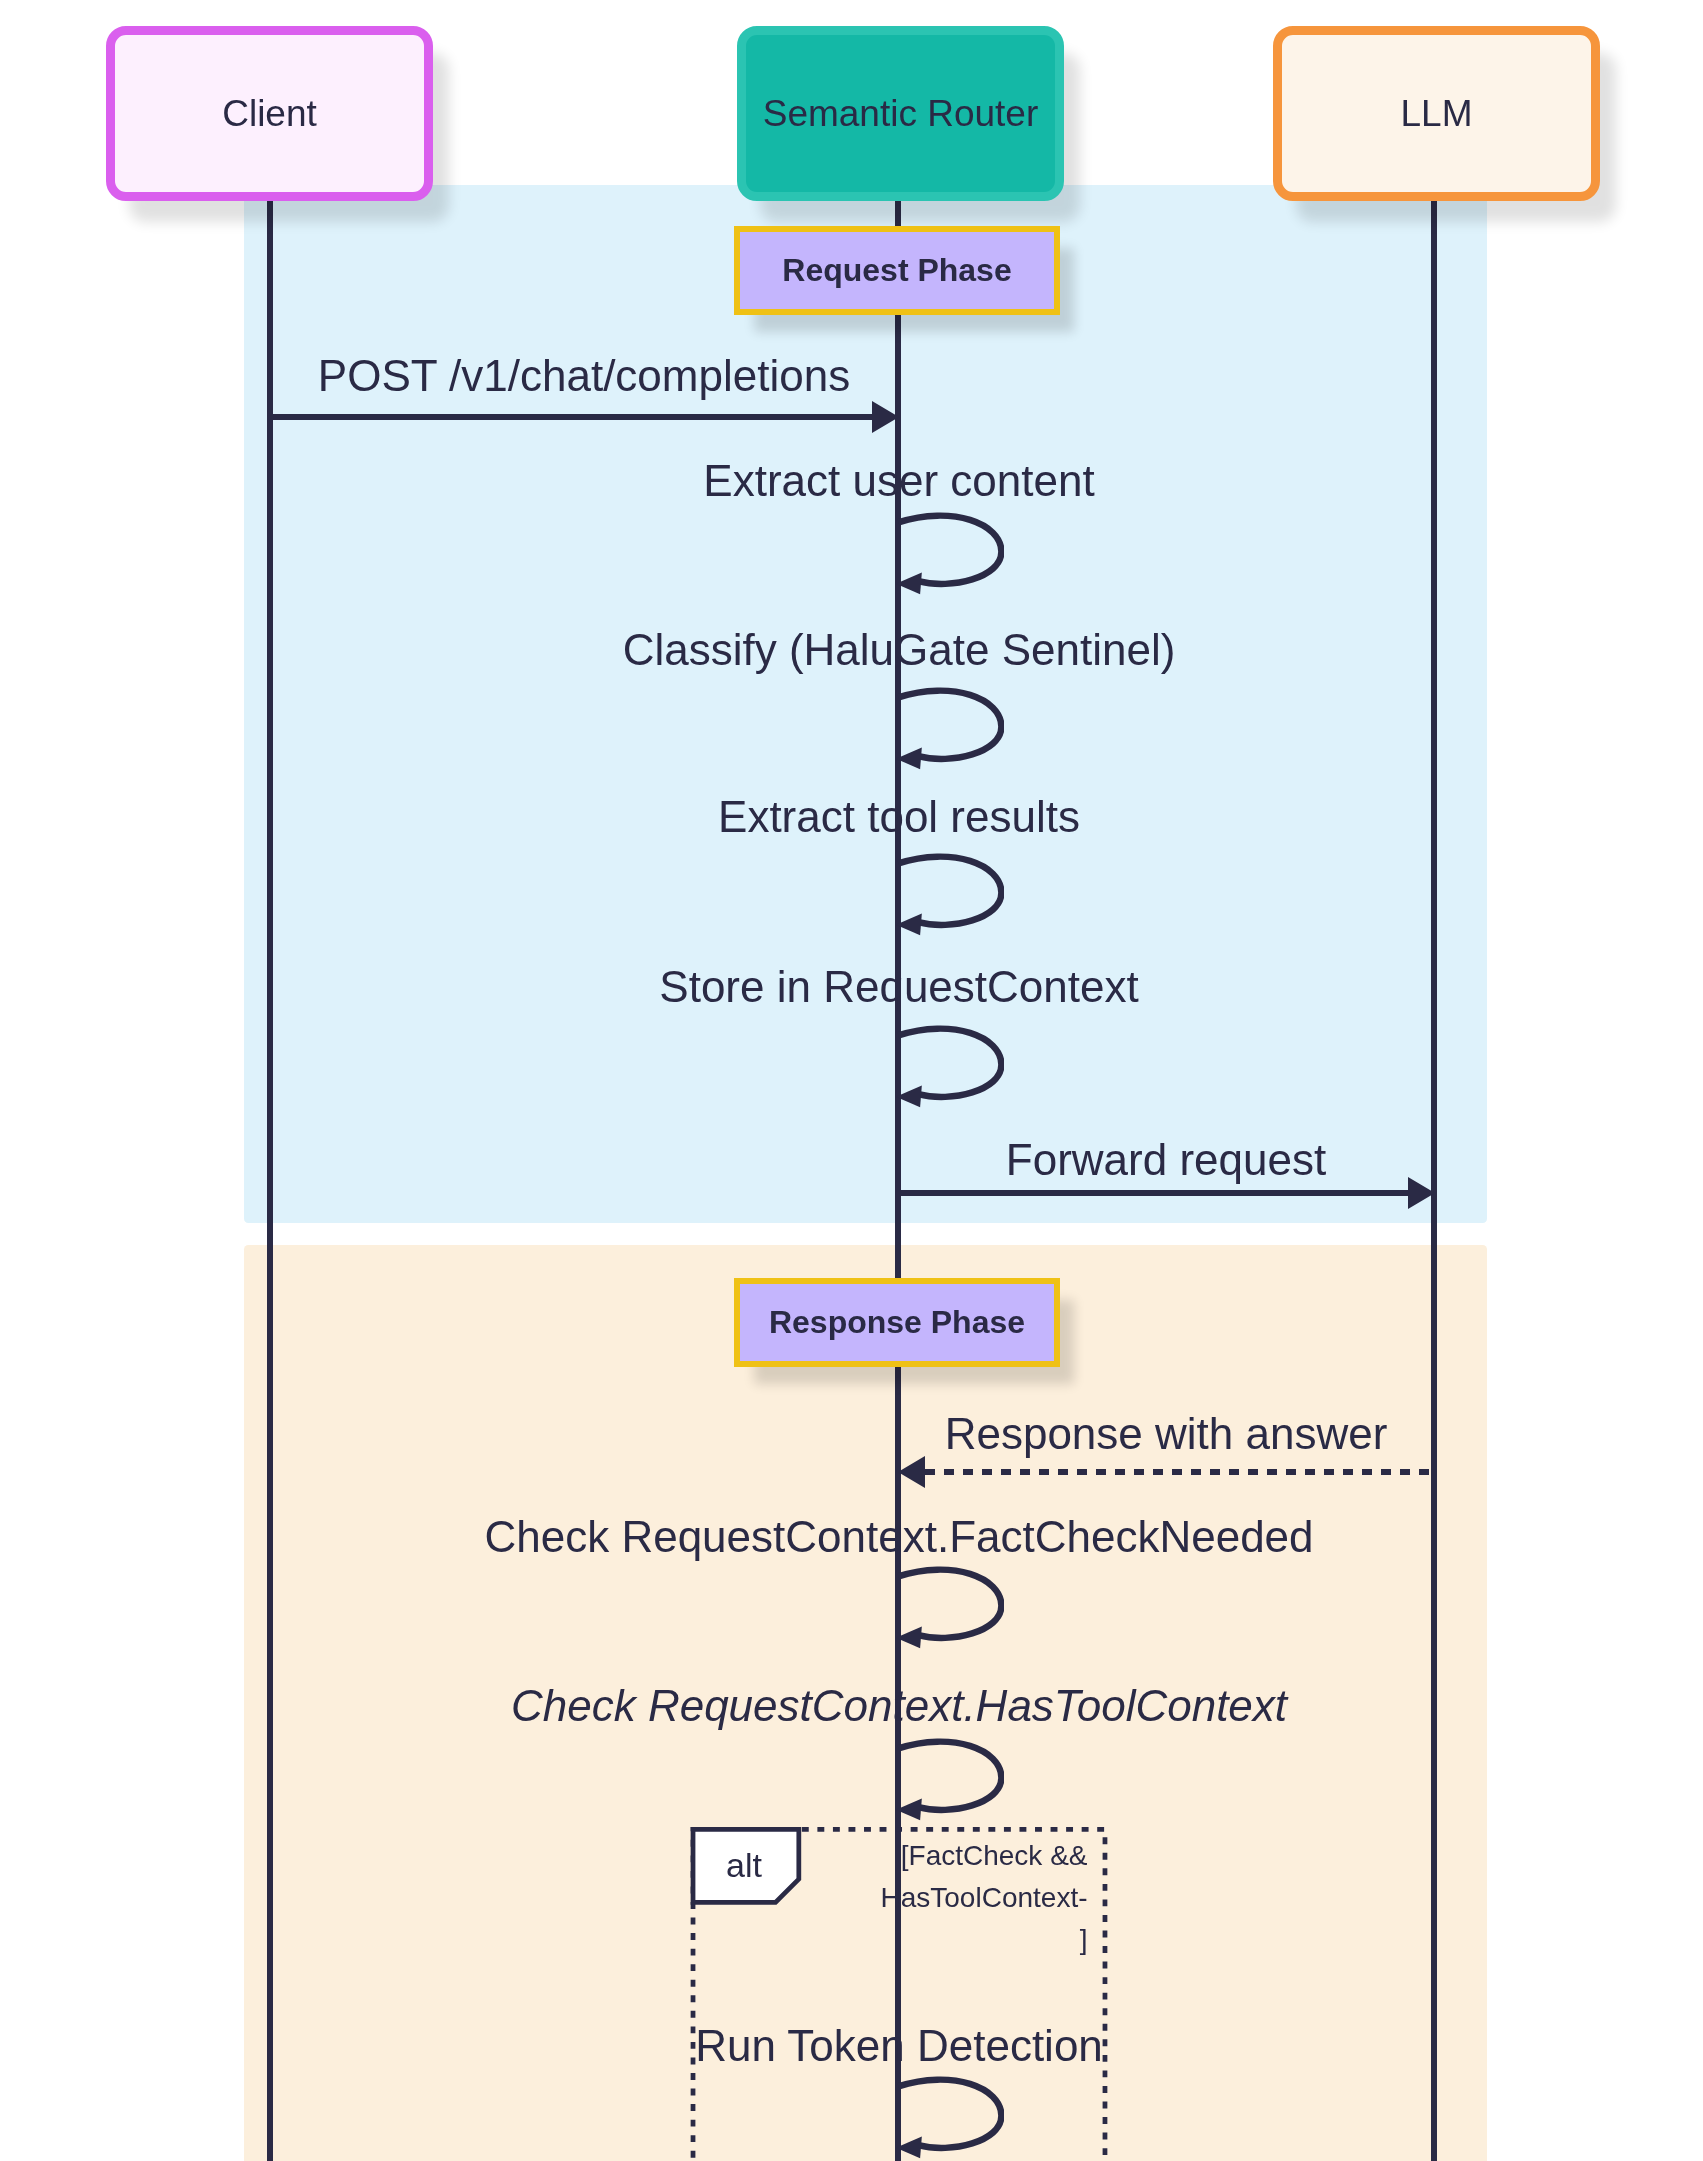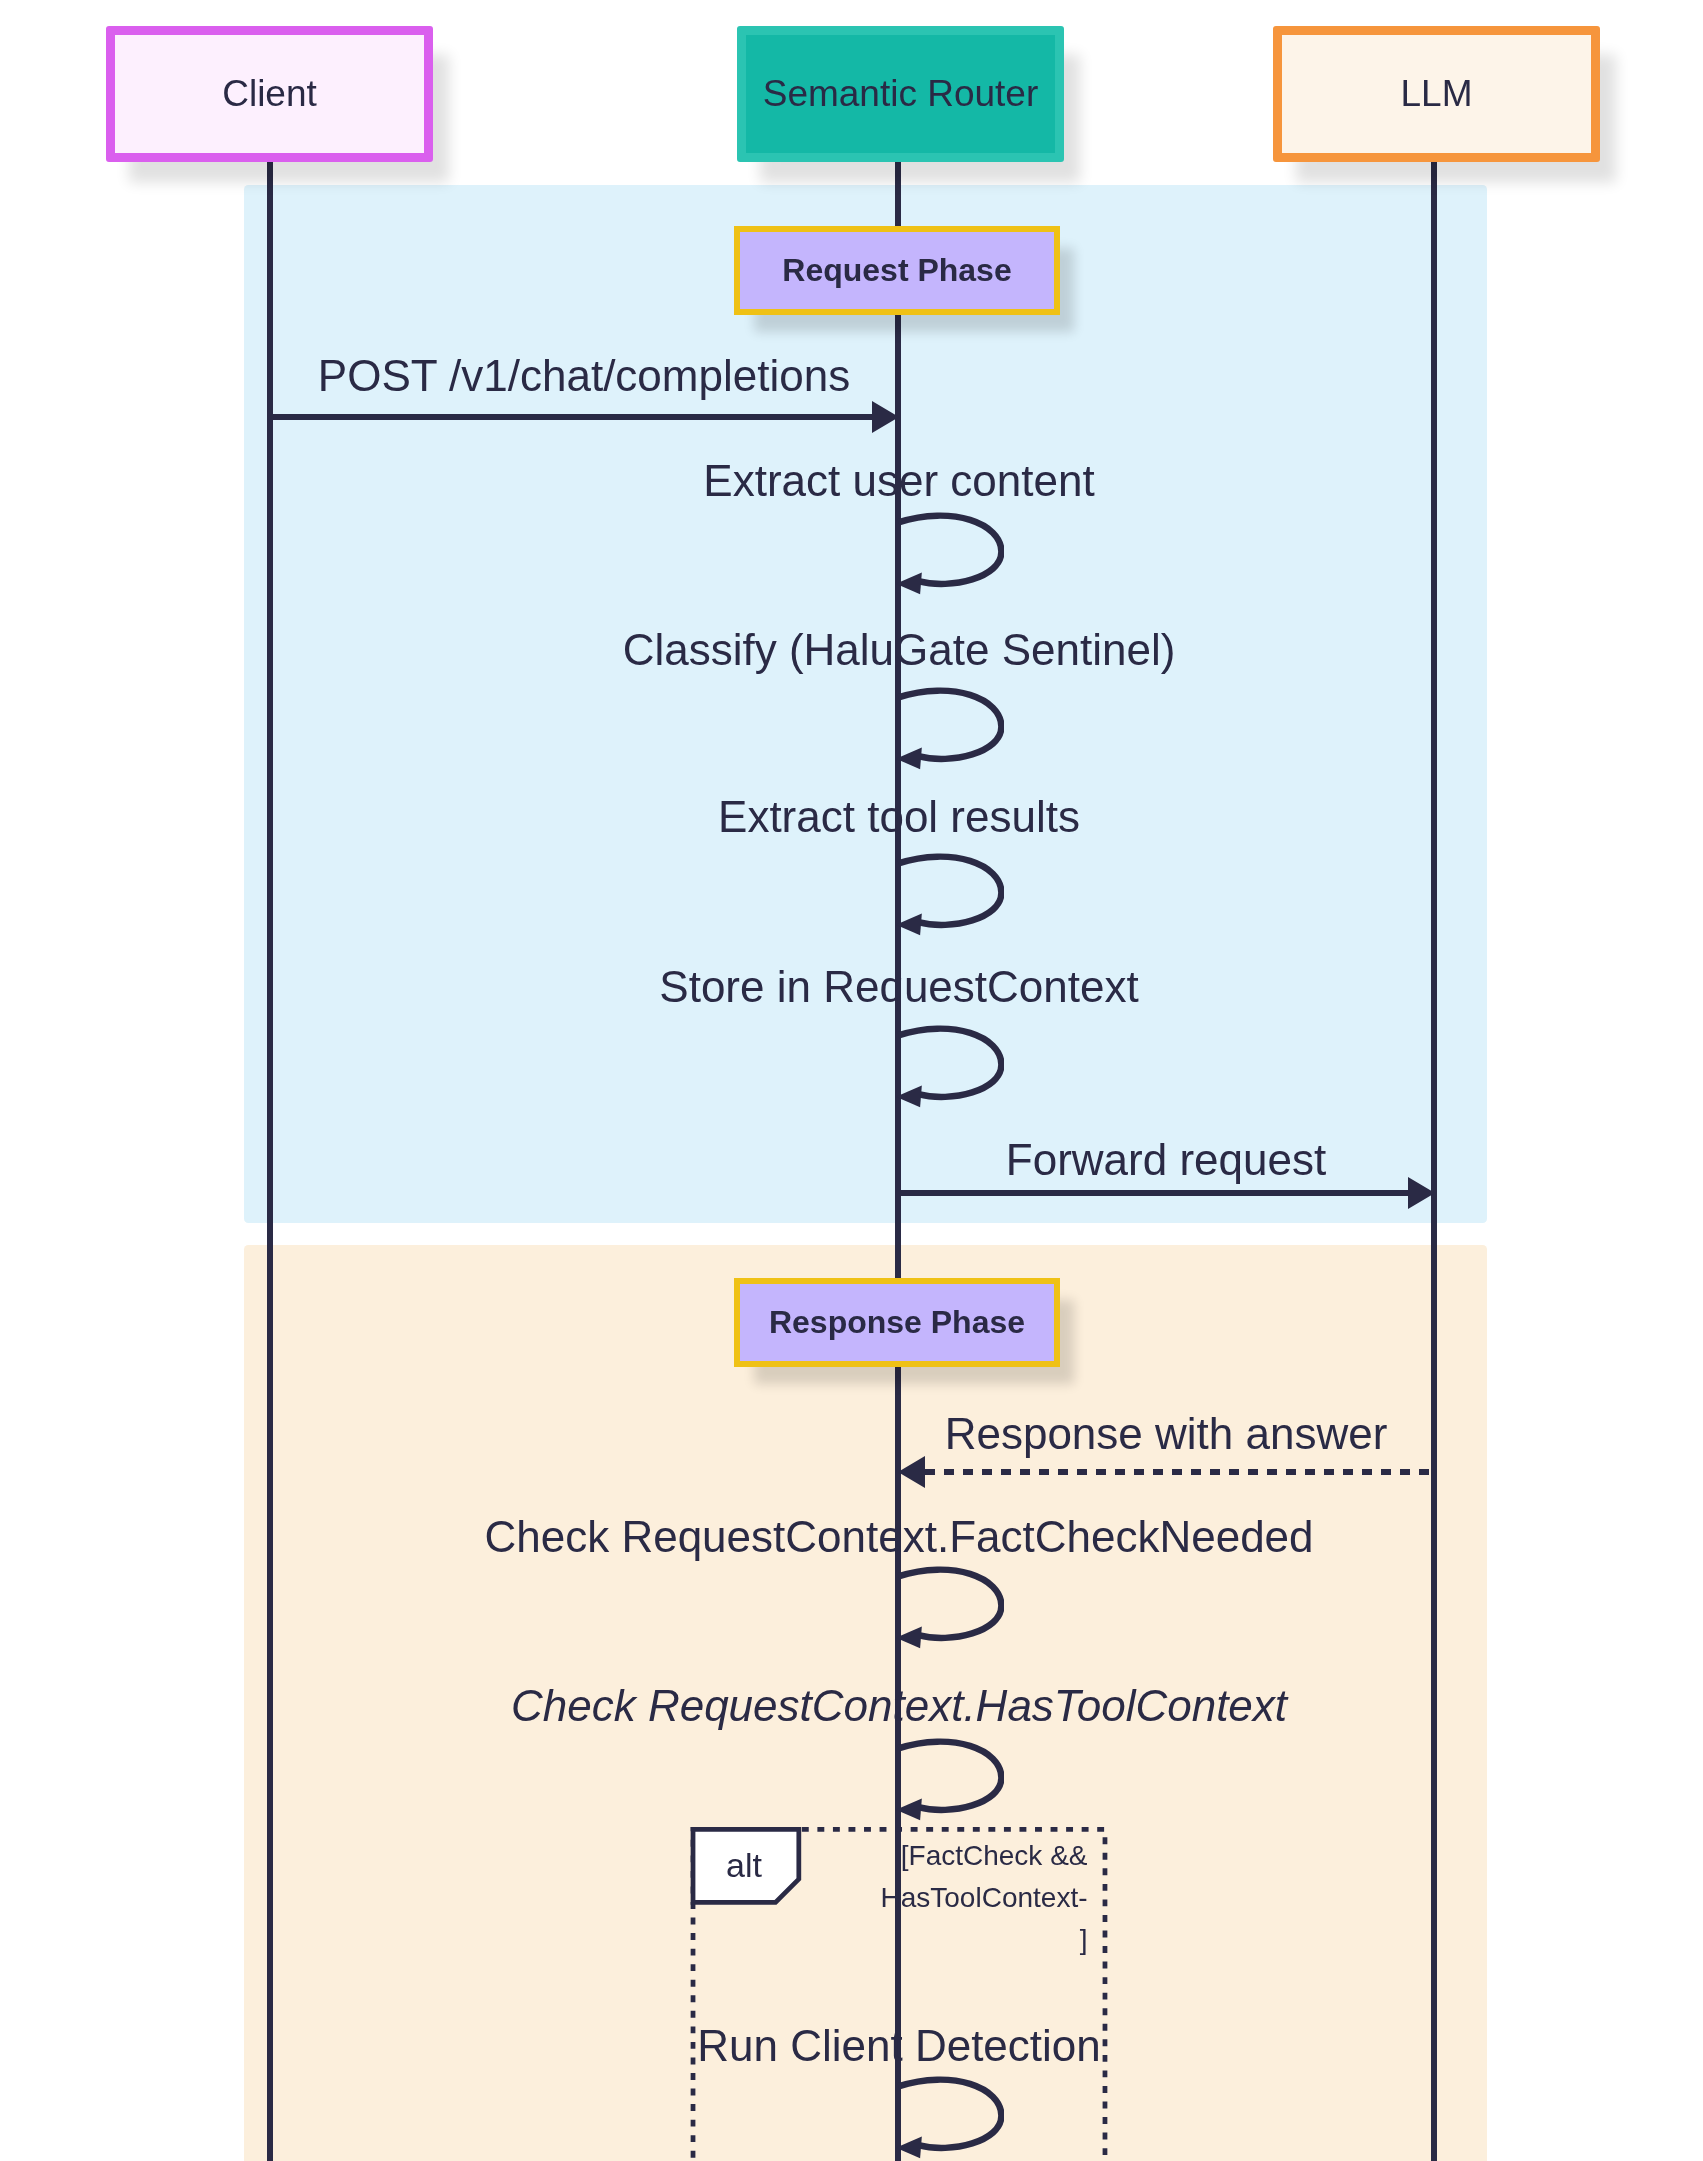--- a/index.html
+++ b/index.html
@@ -3,21 +3,21 @@
 <meta charset="utf-8">
 <style>
   html,body{margin:0;padding:0;background:#ffffff;}
   body{width:1703px;height:3318px;position:relative;overflow:hidden;
        font-family:"Liberation Sans","DejaVu Sans",sans-serif;color:#2A2A45;}
   .abs{position:absolute;}
   .phase-rect{position:absolute;border-radius:4.3px;}
   .rect-blue{left:244px;top:185px;width:1243px;height:1038px;background:#DEF2FB;}
   .rect-orange{left:244px;top:1245px;width:1243px;height:1805px;background:#FCEFDC;}
   .lifeline{position:absolute;width:6px;top:162px;height:2931px;background:#2A2A45;}
-  .actor{position:absolute;width:327px;height:136px;border:9.5px solid;border-radius:3px;
+  .actor{position:absolute;width:327px;height:175px;border:9.5px solid;border-radius:20px;
          display:flex;align-items:center;justify-content:center;font-size:37px;
          box-shadow:19.5px 24px 13px -3.5px rgba(0,0,0,0.12);box-sizing:border-box;}
   .actor-client{background:#FDF0FE;border-color:#DA5FEE;}
   .actor-router{background:#14b8a6;border-color:#2BC4B2;}
   .actor-llm{background:#FDF4E9;border-color:#F6953C;}
   .note{position:absolute;left:734px;width:326px;height:89px;background:#c4b5fd;
         border:6px solid #EFC115;box-sizing:border-box;display:flex;align-items:center;
         justify-content:center;font-size:32px;font-weight:bold;
         box-shadow:17.3px 19.5px 10.8px -2.6px rgba(0,0,0,0.14);}
   .msg{position:absolute;transform:translateX(-50%);font-size:44px;line-height:35px;
@@ -74,21 +74,21 @@
 <div class="msg" style="left:1166px;top:1142px;">Forward request</div>
 <div class="line-solid" style="left:898px;top:1190px;width:512px;"></div>
 <div class="head-right" style="left:1408px;top:1177px;"></div>
 
 <div class="msg" style="left:1166px;top:1416px;">Response with answer</div>
 <div class="line-dashed" style="left:925px;top:1469px;width:509px;"></div>
 <div class="head-left" style="left:898px;top:1456px;"></div>
 
 <div class="msg" style="left:899px;top:1519px;">Check RequestContext.FactCheckNeeded</div>
 <div class="msg" style="left:899px;top:1688px;font-style:italic;">Check RequestContext.HasToolContext</div>
-<div class="msg" style="left:899px;top:2028px;">Run Client Detection</div>
+<div class="msg" style="left:899px;top:2028px;">Run Token Detection</div>
 
 <svg class="loop" style="top:512px;" viewBox="0 0 252 192">
     <path d="M 8 24 C 132 -16, 246 26, 246 92 C 246 152, 130 180, 54 160" fill="none" stroke="#2A2A45" stroke-width="15"></path>
     <polygon points="2,166 62,140 58,190" fill="#2A2A45"></polygon>
   </svg>
 <svg class="loop" style="top:687px;" viewBox="0 0 252 192">
     <path d="M 8 24 C 132 -16, 246 26, 246 92 C 246 152, 130 180, 54 160" fill="none" stroke="#2A2A45" stroke-width="15"></path>
     <polygon points="2,166 62,140 58,190" fill="#2A2A45"></polygon>
   </svg>
 <svg class="loop" style="top:853px;" viewBox="0 0 252 192">

